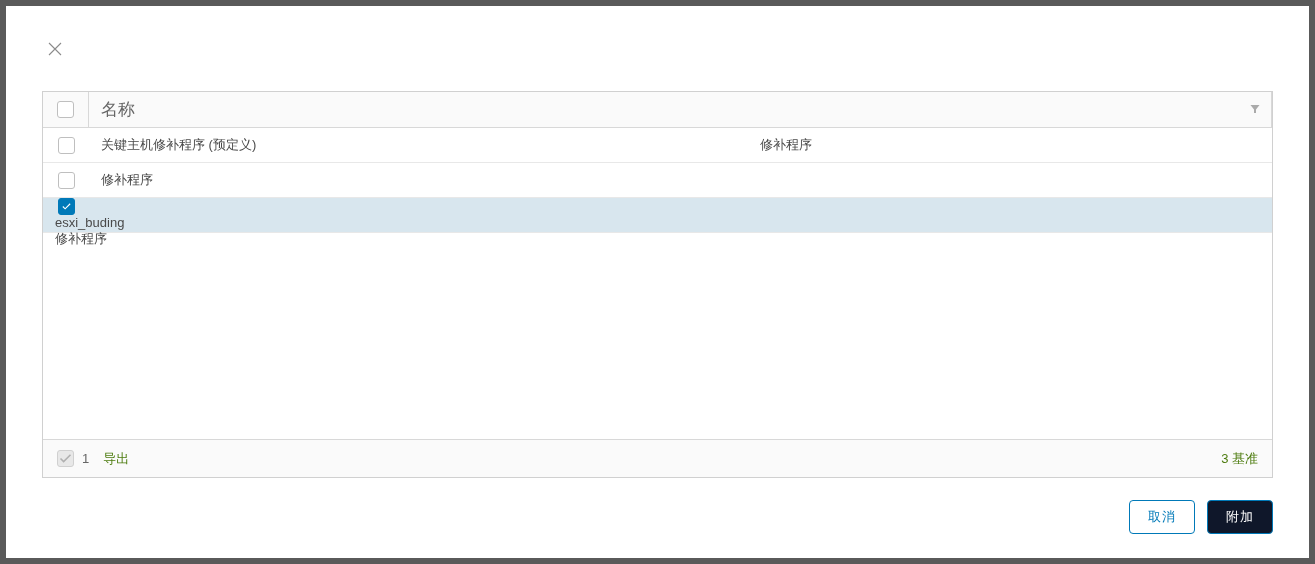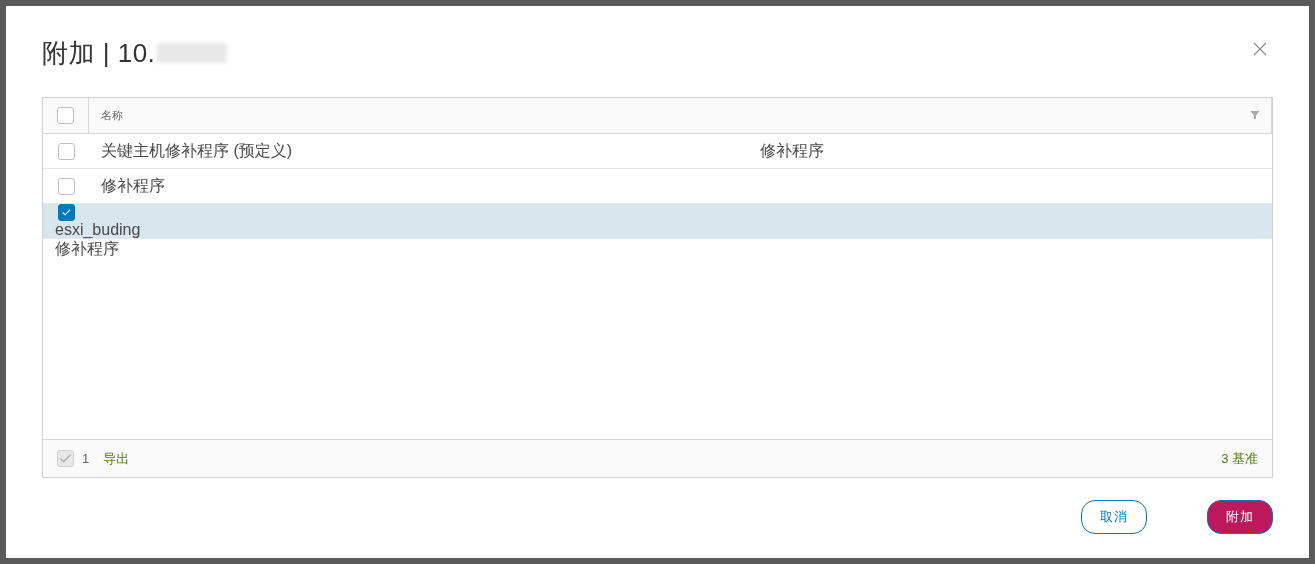--- a/index.html
+++ b/index.html
@@ -100,21 +100,21 @@
       position: relative;
     }
     .col-content {
       width: 524px;
       display: flex;
       align-items: center;
       padding: 0 12px;
       position: relative;
     }
     .header-label {
-      font-size: 11px;
+      font-size: 17px;
       color: #666;
       font-weight: 400;
       text-align: right;
     }
     .filter-icon {
       position: absolute;
       right: 10px;
       top: 50%;
       transform: translateY(-50%);
       cursor: pointer;
@@ -139,21 +139,21 @@
       background: #d8e6ee;
       flex-direction: column;
     }
     .table-row .col-checkbox {
       border-right: none;
     }
     .table-row .col-name {
       border-right: none;
     }
     .cell-text {
-      font-size: 16px;
+      font-size: 13px;
       color: #4a4a4a;
       display: flex;
       align-items: center;
     }
     .checkbox {
       width: 17px;
       height: 17px;
       border: 1px solid #bfbfbf;
       border-radius: 3px;
       background: #fff;
@@ -213,47 +213,43 @@
     }
     .modal-actions {
       display: flex;
       justify-content: flex-end;
       gap: 12px;
       margin-top: 22px;
     }
     .btn {
       padding: 7px 18px;
       font-size: 13px;
-      border-radius: 14px;
+      border-radius: 4px;
       cursor: pointer;
       border: 1px solid transparent;
       letter-spacing: 1px;
-      margin-left: 48px;
     }
     .btn-secondary {
       background: #fff;
       color: #0079b8;
       border-color: #0079b8;
     }
     .btn-primary {
-      background: #be185d;
+      background: #0f172a;
       color: #fff;
       border-color: #0079b8;
     }
   </style>
 </head>
 <body>
 
 <div class="modal-backdrop"></div>
 
 <div class="modal">
   <div class="modal-header">
-    <div class="modal-title">
-      <span>附加 | 10.</span><span class="ip-blur"></span>
-    </div>
     <div class="close-btn">
       <svg viewBox="0 0 24 24">
           <path d="M4 4 L20 20 M20 4 L4 20" fill="none"></path>
         </svg>
     </div>
   </div>
 
   <div class="table-container">
     <div class="table-header">
       <div class="col-checkbox">

